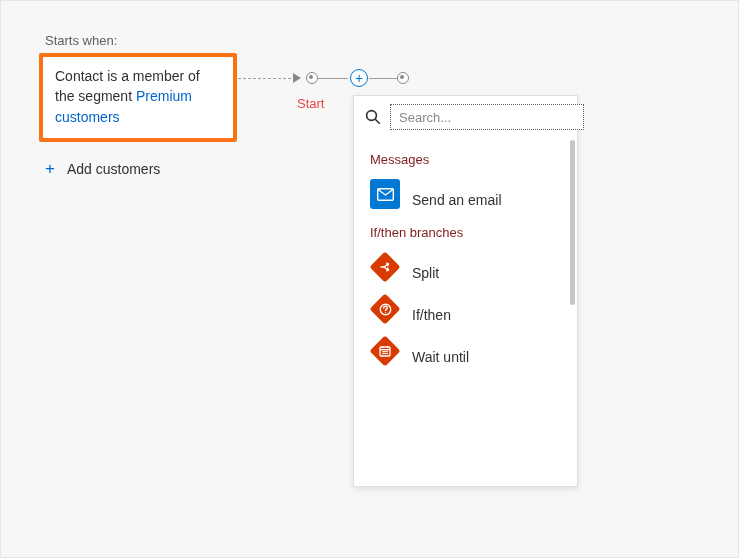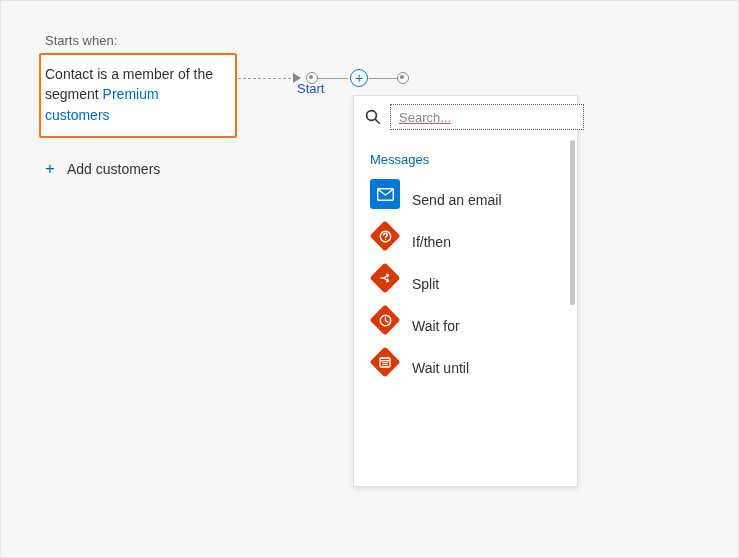--- a/index.html
+++ b/index.html
@@ -24,23 +24,23 @@
       left: 44px;
       font-size: 13px;
       color: #605e5c;
     }
     .trigger-card {
       position: absolute;
       top: 52px;
       left: 38px;
       width: 198px;
       background: #fff;
-      border: 2px solid #f97316;
+      border: 4px solid #f97316;
       border-radius: 2px;
-      padding: 9px 12px 11px 4px;
+      padding: 9px 12px 11px 12px;
       line-height: 1.45;
       font-size: 14px;
     }
     .segment-link {
       color: #0066cc;
       cursor: pointer;
     }
     .add-swimlane {
       position: absolute;
       top: 158px;
@@ -95,24 +95,24 @@
       position: absolute;
       top: 2px;
       left: 2px;
       width: 4px;
       height: 4px;
       background: #8a8886;
       border-radius: 50%;
     }
     .start-label {
       position: absolute;
-      top: 7px;
+      top: 22px;
       left: 59px;
       font-size: 13px;
-      color: #1d4ed8;
+      color: #ef4444;
     }
     .solid-line-1 {
       position: absolute;
       top: 4px;
       left: 80px;
       width: 30px;
       border-top: 1.5px solid #a19f9d;
     }
     .add-node {
       position: absolute;
@@ -183,42 +183,41 @@
     }
     .search-input {
       flex: 1;
       height: 26px;
       border: 1px dotted #605e5c;
       padding: 0 8px;
       font-size: 13px;
       color: #ef4444;
       outline: none;
       font-family: inherit;
-      text-decoration: underline;
     }
     .search-input::placeholder {
       color: #8a8886;
     }
     .popup-body {
       flex: 1;
       overflow: hidden;
       position: relative;
       padding: 6px 0 0 0;
     }
     .scrollbar {
       position: absolute;
       top: 4px;
       right: 2px;
       width: 5px;
       height: 165px;
       background: #c8c6c4;
       border-radius: 3px;
     }
     .section-header {
-      color: #0369a1;
+      color: #7f1d1d;
       font-size: 13px;
       padding: 10px 16px 6px 16px;
     }
     .action-item {
       display: flex;
       align-items: center;
       gap: 12px;
       padding: 6px 16px;
       cursor: pointer;
     }
@@ -317,67 +316,54 @@
         <div class="icon-square">
           <svg width="17" height="13" viewBox="0 0 17 13" fill="none" stroke="#fff" stroke-width="1.4">
             <rect x="0.7" y="0.7" width="15.6" height="11.6" rx="1"></rect>
             <path d="M1 1.5 L8.5 7 L16 1.5"></path>
           </svg>
         </div>
       </div>
       <span class="action-label">Send an email</span>
     </div>
 
-    <div class="action-item">
-      <div class="icon-box">
-        <div class="icon-diamond">
-          <div class="icon-diamond-shape"></div>
-          <div class="icon-diamond-content">
-            <svg width="13" height="13" viewBox="0 0 13 13" fill="none" stroke="#fff" stroke-width="1.4">
-              <circle cx="6.5" cy="6.5" r="5.2"></circle>
-              <path d="M4.7 5.1 C4.7 4 5.5 3.3 6.5 3.3 C7.5 3.3 8.3 4 8.3 5 C8.3 6.2 6.5 6.2 6.5 7.6" stroke-linecap="round"></path>
-              <circle cx="6.5" cy="9.5" r="0.6" fill="#fff" stroke="none"></circle>
-            </svg>
-          </div>
-        </div>
-      </div>
-      <span class="action-label">If/then</span>
-    </div>
+    <div class="section-header">If/then branches</div>
     <div class="action-item">
       <div class="icon-box">
         <div class="icon-diamond">
           <div class="icon-diamond-shape"></div>
           <div class="icon-diamond-content">
             <svg width="14" height="14" viewBox="0 0 14 14" fill="none" stroke="#fff" stroke-width="1.4" stroke-linecap="round">
               <path d="M3 7 L6 7"></path>
               <path d="M6 7 L10 4"></path>
               <path d="M6 7 L10 10"></path>
               <path d="M8.7 3.2 L10.5 4 L9.7 5.8"></path>
               <path d="M8.7 10.8 L10.5 10 L9.7 8.2"></path>
             </svg>
           </div>
         </div>
       </div>
       <span class="action-label">Split</span>
     </div>
-
     <div class="action-item">
       <div class="icon-box">
         <div class="icon-diamond">
           <div class="icon-diamond-shape"></div>
           <div class="icon-diamond-content">
             <svg width="13" height="13" viewBox="0 0 13 13" fill="none" stroke="#fff" stroke-width="1.4">
               <circle cx="6.5" cy="6.5" r="5.2"></circle>
-              <path d="M6.5 3.5 L6.5 6.7 L9 8" stroke-linecap="round"></path>
+              <path d="M4.7 5.1 C4.7 4 5.5 3.3 6.5 3.3 C7.5 3.3 8.3 4 8.3 5 C8.3 6.2 6.5 6.2 6.5 7.6" stroke-linecap="round"></path>
+              <circle cx="6.5" cy="9.5" r="0.6" fill="#fff" stroke="none"></circle>
             </svg>
           </div>
         </div>
       </div>
-      <span class="action-label">Wait for</span>
-    </div>
+      <span class="action-label">If/then</span>
+    </div>
+
     <div class="action-item">
       <div class="icon-box">
         <div class="icon-diamond">
           <div class="icon-diamond-shape"></div>
           <div class="icon-diamond-content">
             <svg width="12" height="12" viewBox="0 0 12 12" fill="none" stroke="#fff" stroke-width="1.3">
               <rect x="1" y="2" width="10" height="9" rx="1"></rect>
               <line x1="1" y1="4.7" x2="11" y2="4.7"></line>
               <line x1="3.5" y1="1" x2="3.5" y2="3"></line>
               <line x1="8.5" y1="1" x2="8.5" y2="3"></line>

